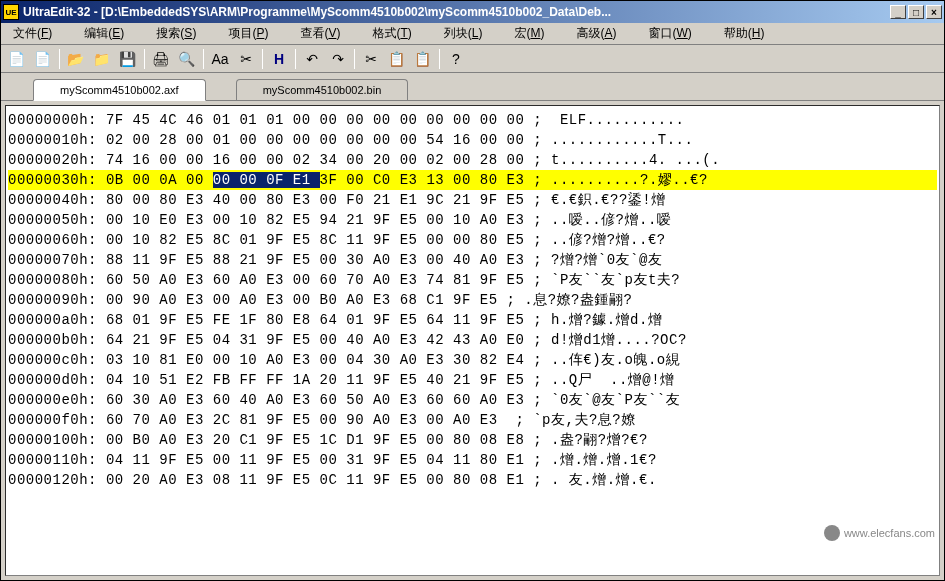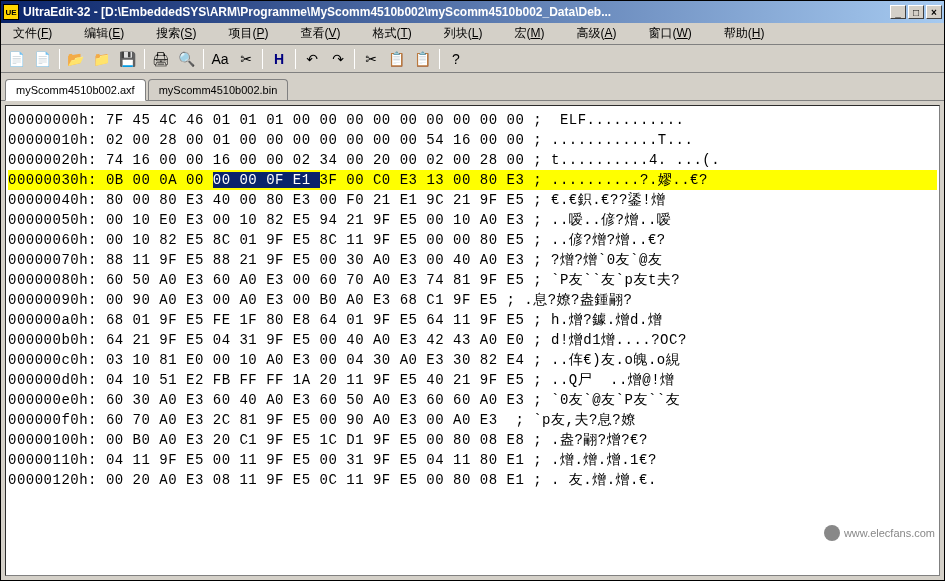--- a/index.html
+++ b/index.html
@@ -14,21 +14,21 @@
 .menubar .menu-item { padding: 2px 8px; cursor: pointer; }
 .menubar .menu-item .u { text-decoration: underline; }
 .toolbar { background: #d4d0c8; height: 28px; display: flex; align-items: center; padding: 2px 4px; gap: 2px; border-bottom: 1px solid #808080; }
 .tool-btn { width: 24px; height: 22px; border: 1px solid transparent; display: flex; align-items: center; justify-content: center; cursor: pointer; font-size: 14px; }
 .tool-sep { width: 1px; height: 20px; background: #808080; border-right: 1px solid #fff; margin: 0 2px; }
 .tool-h { font-weight: bold; color: #000080; font-family: Arial; }
 .search-box { margin-left: auto; display: flex; align-items: center; }
 .search-box input { width: 110px; height: 20px; font-size: 11px; border: 1px solid #808080; border-top-color: #404040; border-left-color: #404040; padding: 0 2px; }
 .search-box .dd { width: 16px; height: 20px; background: #d4d0c8; border: 1px solid #fff; border-right-color: #404040; border-bottom-color: #404040; display: flex; align-items: center; justify-content: center; font-size: 8px; cursor: pointer; }
 .tabbar { background: #d4d0c8; height: 28px; display: flex; align-items: flex-end; padding: 0 4px; border-bottom: 1px solid #808080; }
-.tab { padding: 4px 10px; background: #d4d0c8; border: 1px solid #808080; border-bottom: none; border-top-left-radius: 4px; border-top-right-radius: 4px; font-size: 11px; cursor: pointer; margin-right: 2px; }
+.tab { padding: 4px 26px; background: #d4d0c8; border: 1px solid #808080; border-bottom: none; border-top-left-radius: 4px; border-top-right-radius: 4px; font-size: 11px; cursor: pointer; margin-right: 2px; margin-left: 28px; }
 .tab.active { background: #fff; border-bottom: 1px solid #fff; position: relative; top: 1px; }
 .content-wrap { flex: 1; padding: 4px; background: #d4d0c8; overflow: hidden; }
 .content { background: #fff; width: 100%; height: 100%; border: 1px inset #808080; overflow: auto; padding: 4px 2px; font-family: "Courier New", monospace; font-size: 14px; line-height: 20px; letter-spacing: 0.5px; white-space: pre; }
 .hex-row { display: block; }
 .hex-row.hl { background: #ffff00; }
 .hex-row .sel { background: #0a246a; color: #fff; }
 .watermark { position: absolute; right: 10px; bottom: 40px; color: #888; font-size: 11px; pointer-events: none; display: flex; align-items: center; gap: 4px; }
 .watermark .wicon { width: 16px; height: 16px; border-radius: 50%; background: #888; }
 </style>
 </head>

